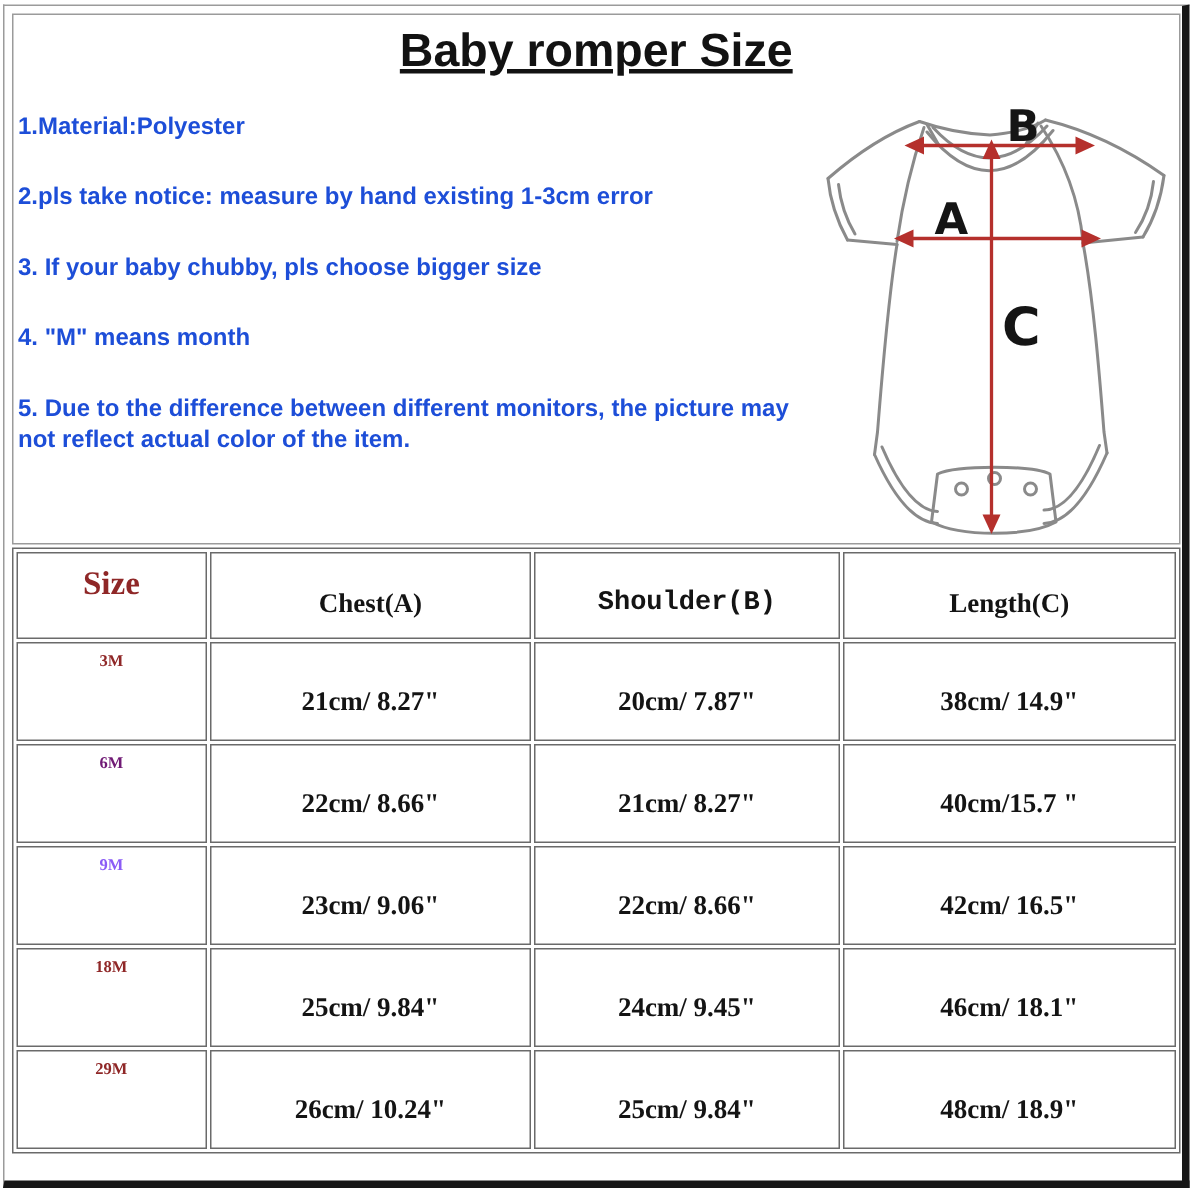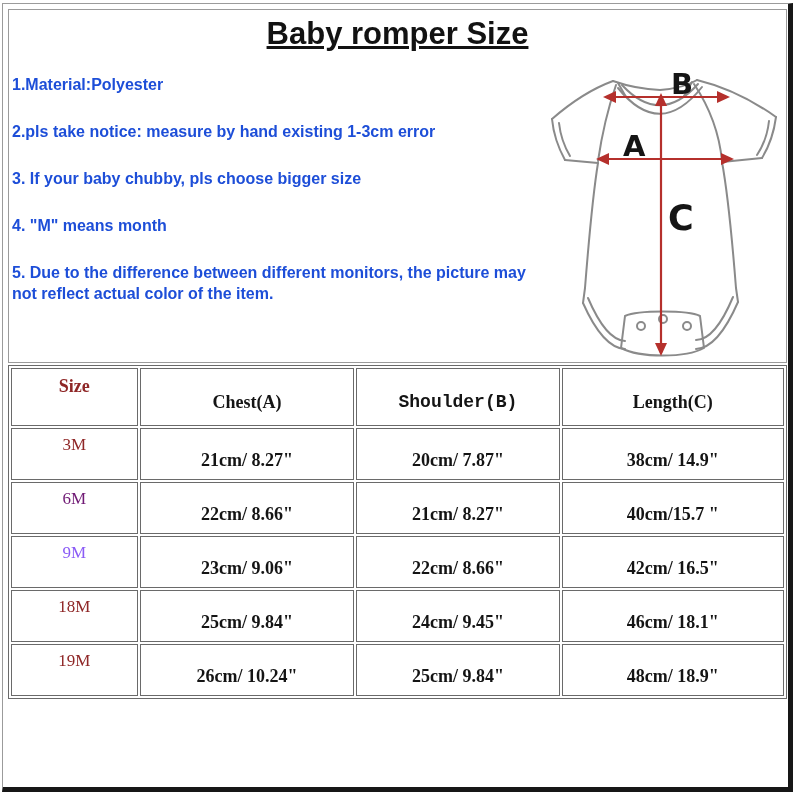--- a/index.html
+++ b/index.html
@@ -17,25 +17,25 @@
           margin-bottom:26px; }
   .diagram { position:absolute; left:528px; top:60px; }
 
   table.size-table { position:absolute; left:8px; top:365px; width:779px;
                      border-collapse:separate; border-spacing:2px;
                      border:1px solid #6a6a6a; background:#ffffff;
                      font-family:"Liberation Serif", serif; }
   table.size-table th, table.size-table td {
       border:1px solid #6a6a6a; text-align:center; background:#ffffff; }
   th.hd-size   { width:16.5%; height:58px; vertical-align:top; padding-top:7px;
-                 font-size:18px; font-weight:bold; }
+                 font-size:22px; font-weight:bold; }
   th.hd-col    { vertical-align:middle; padding-top:10px;
                  font-size:18px; font-weight:bold; color:#141414; }
-  td.cell-size { height:52px; vertical-align:top; padding-top:6px;
-                 font-size:17px; font-weight:normal; }
+  td.cell-size { height:66px; vertical-align:top; padding-top:6px;
+                 font-size:11px; font-weight:bold; }
   td.cell-val  { vertical-align:middle; padding-top:12px;
                  font-size:18px; font-weight:bold; color:#141414; }
   .col2 { width:28%; } .col3 { width:26.5%;font-family:Liberation Mono, monospace; } .col4 { width:29%; }
 </style>
 </head>
 <body>
 
 <div class="frame"></div>
 
 <div class="top-box"></div>
@@ -135,19 +135,19 @@
     <td class="cell-val">22cm/ 8.66"</td>
     <td class="cell-val">42cm/ 16.5"</td>
   </tr>
   <tr>
     <td class="cell-size" style="color:#8f2727;">18M</td>
     <td class="cell-val">25cm/ 9.84"</td>
     <td class="cell-val">24cm/ 9.45"</td>
     <td class="cell-val">46cm/ 18.1"</td>
   </tr>
   <tr>
-    <td class="cell-size" style="color:#8f2727;">19M</td>
+    <td class="cell-size" style="color:#8f2727;">29M</td>
     <td class="cell-val">26cm/ 10.24"</td>
     <td class="cell-val">25cm/ 9.84"</td>
     <td class="cell-val">48cm/ 18.9"</td>
   </tr>
 </tbody>
   </table>
 
 </body></html>

